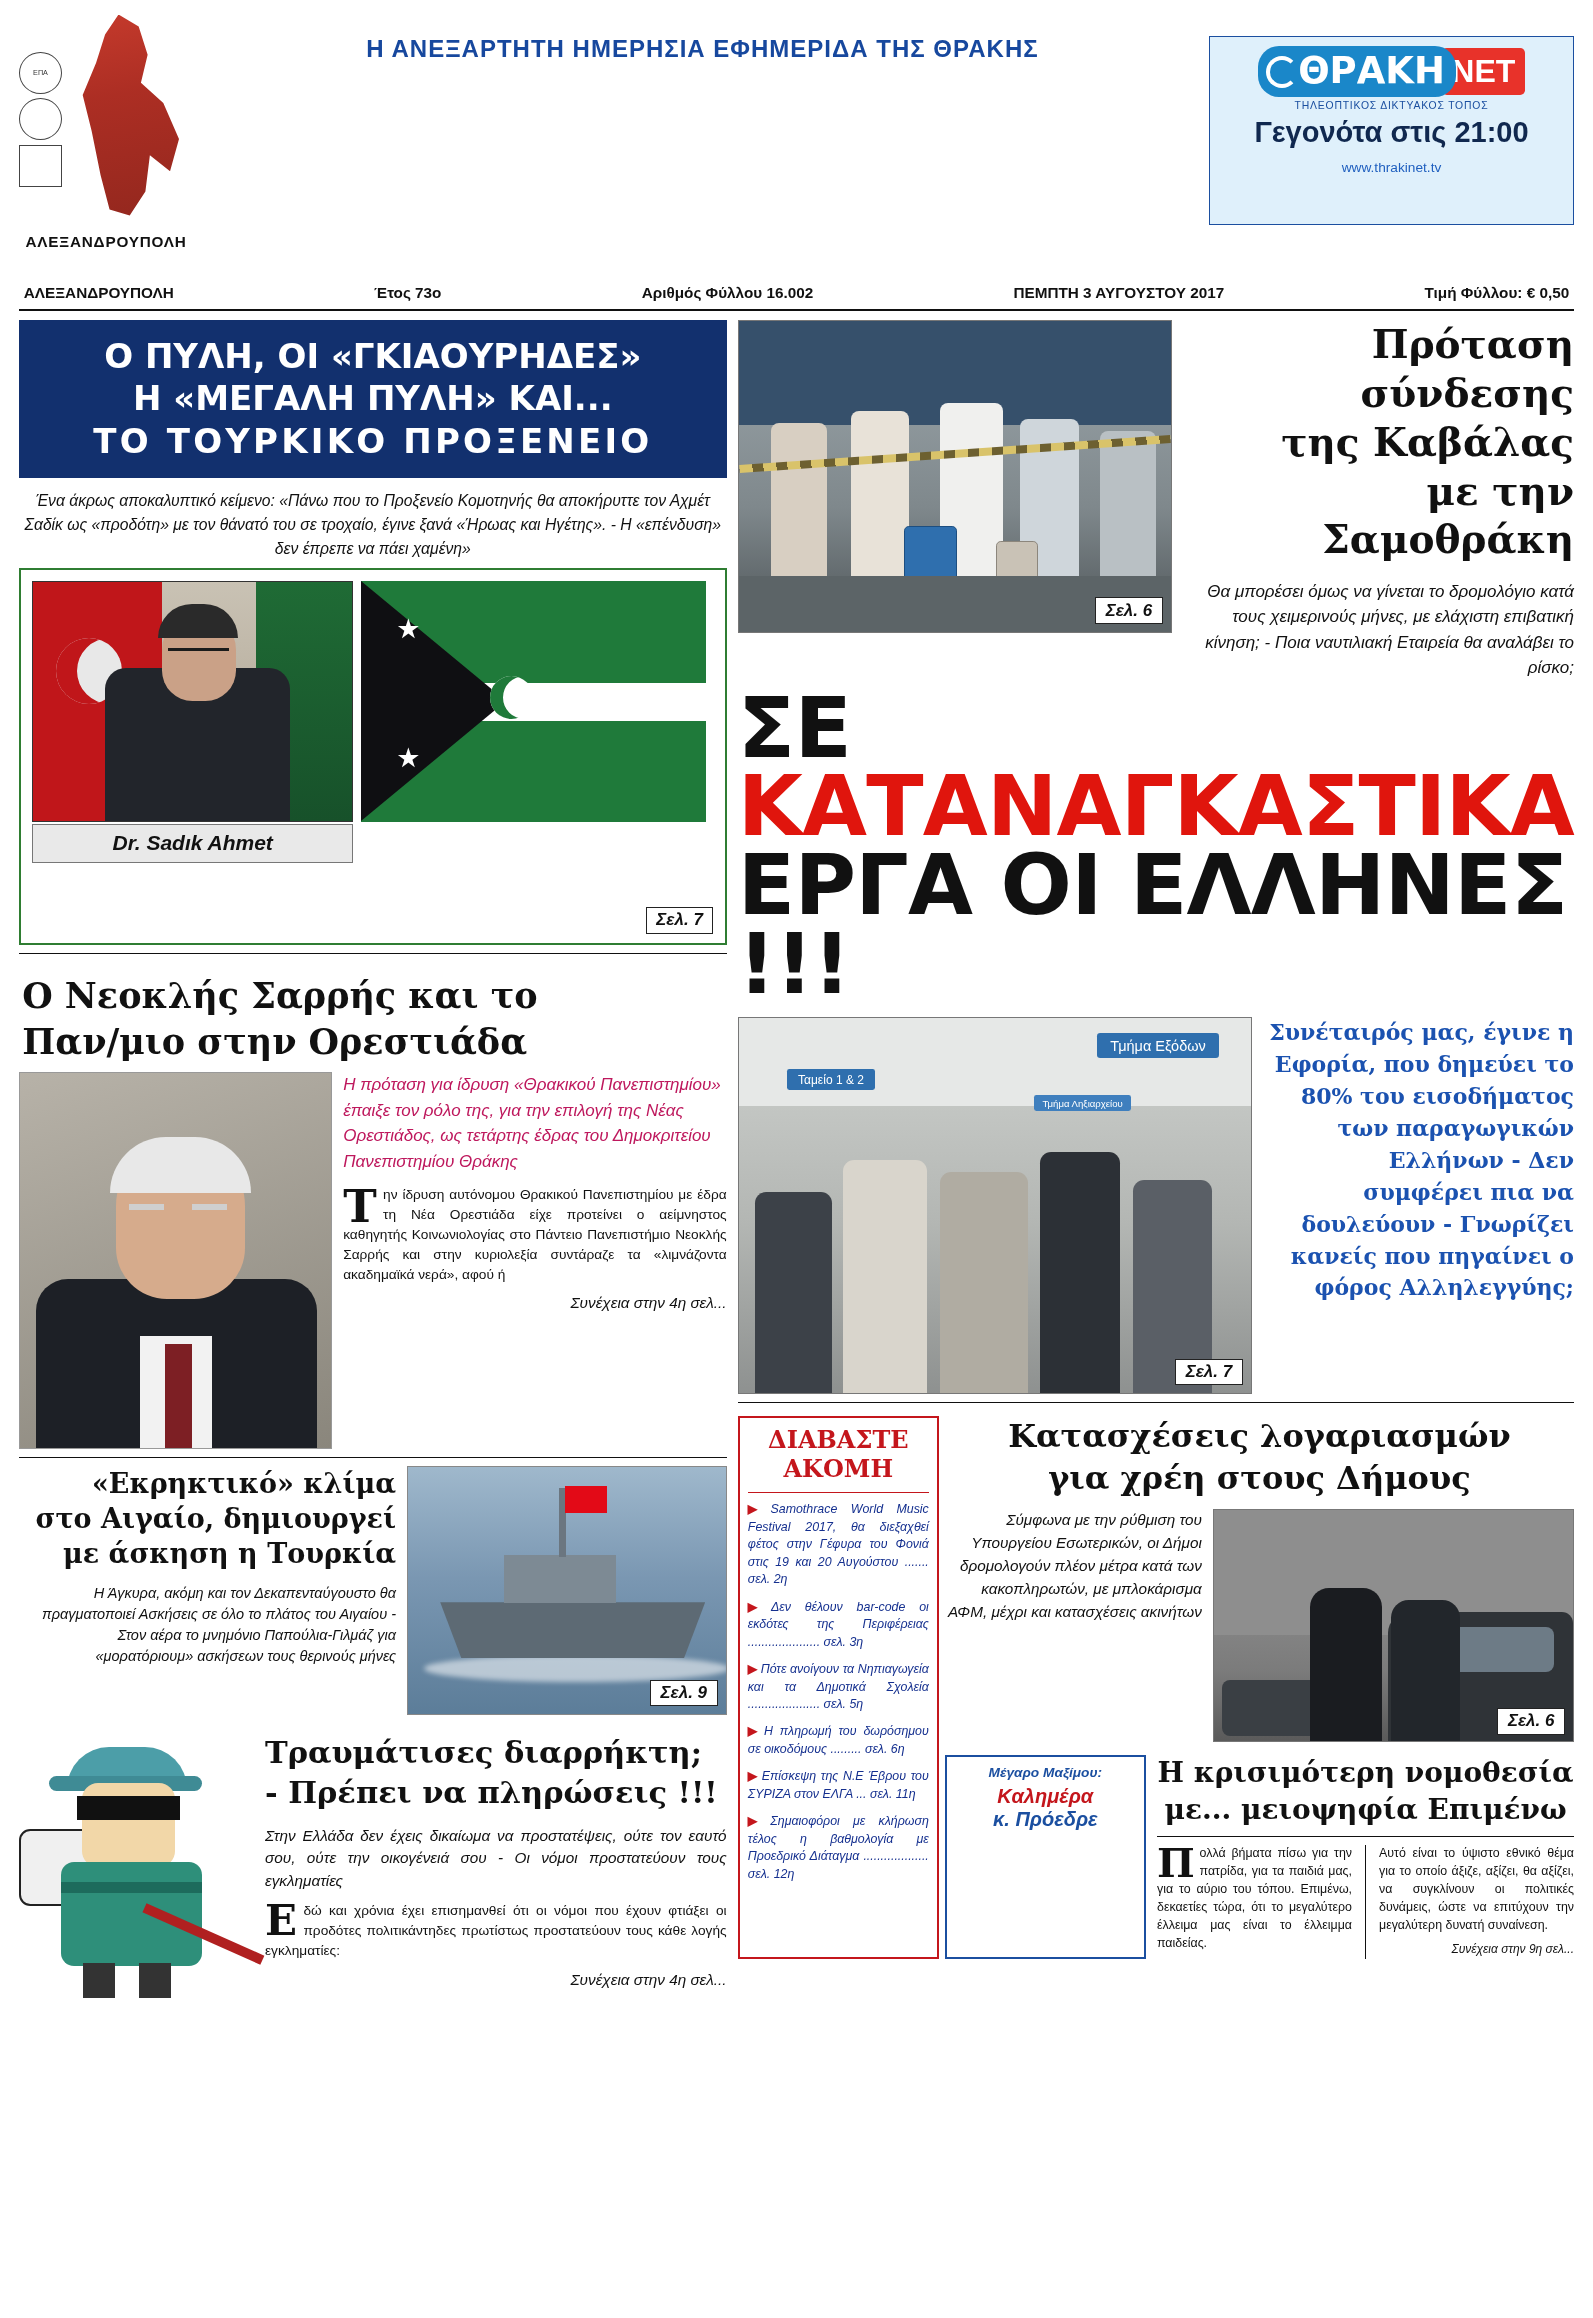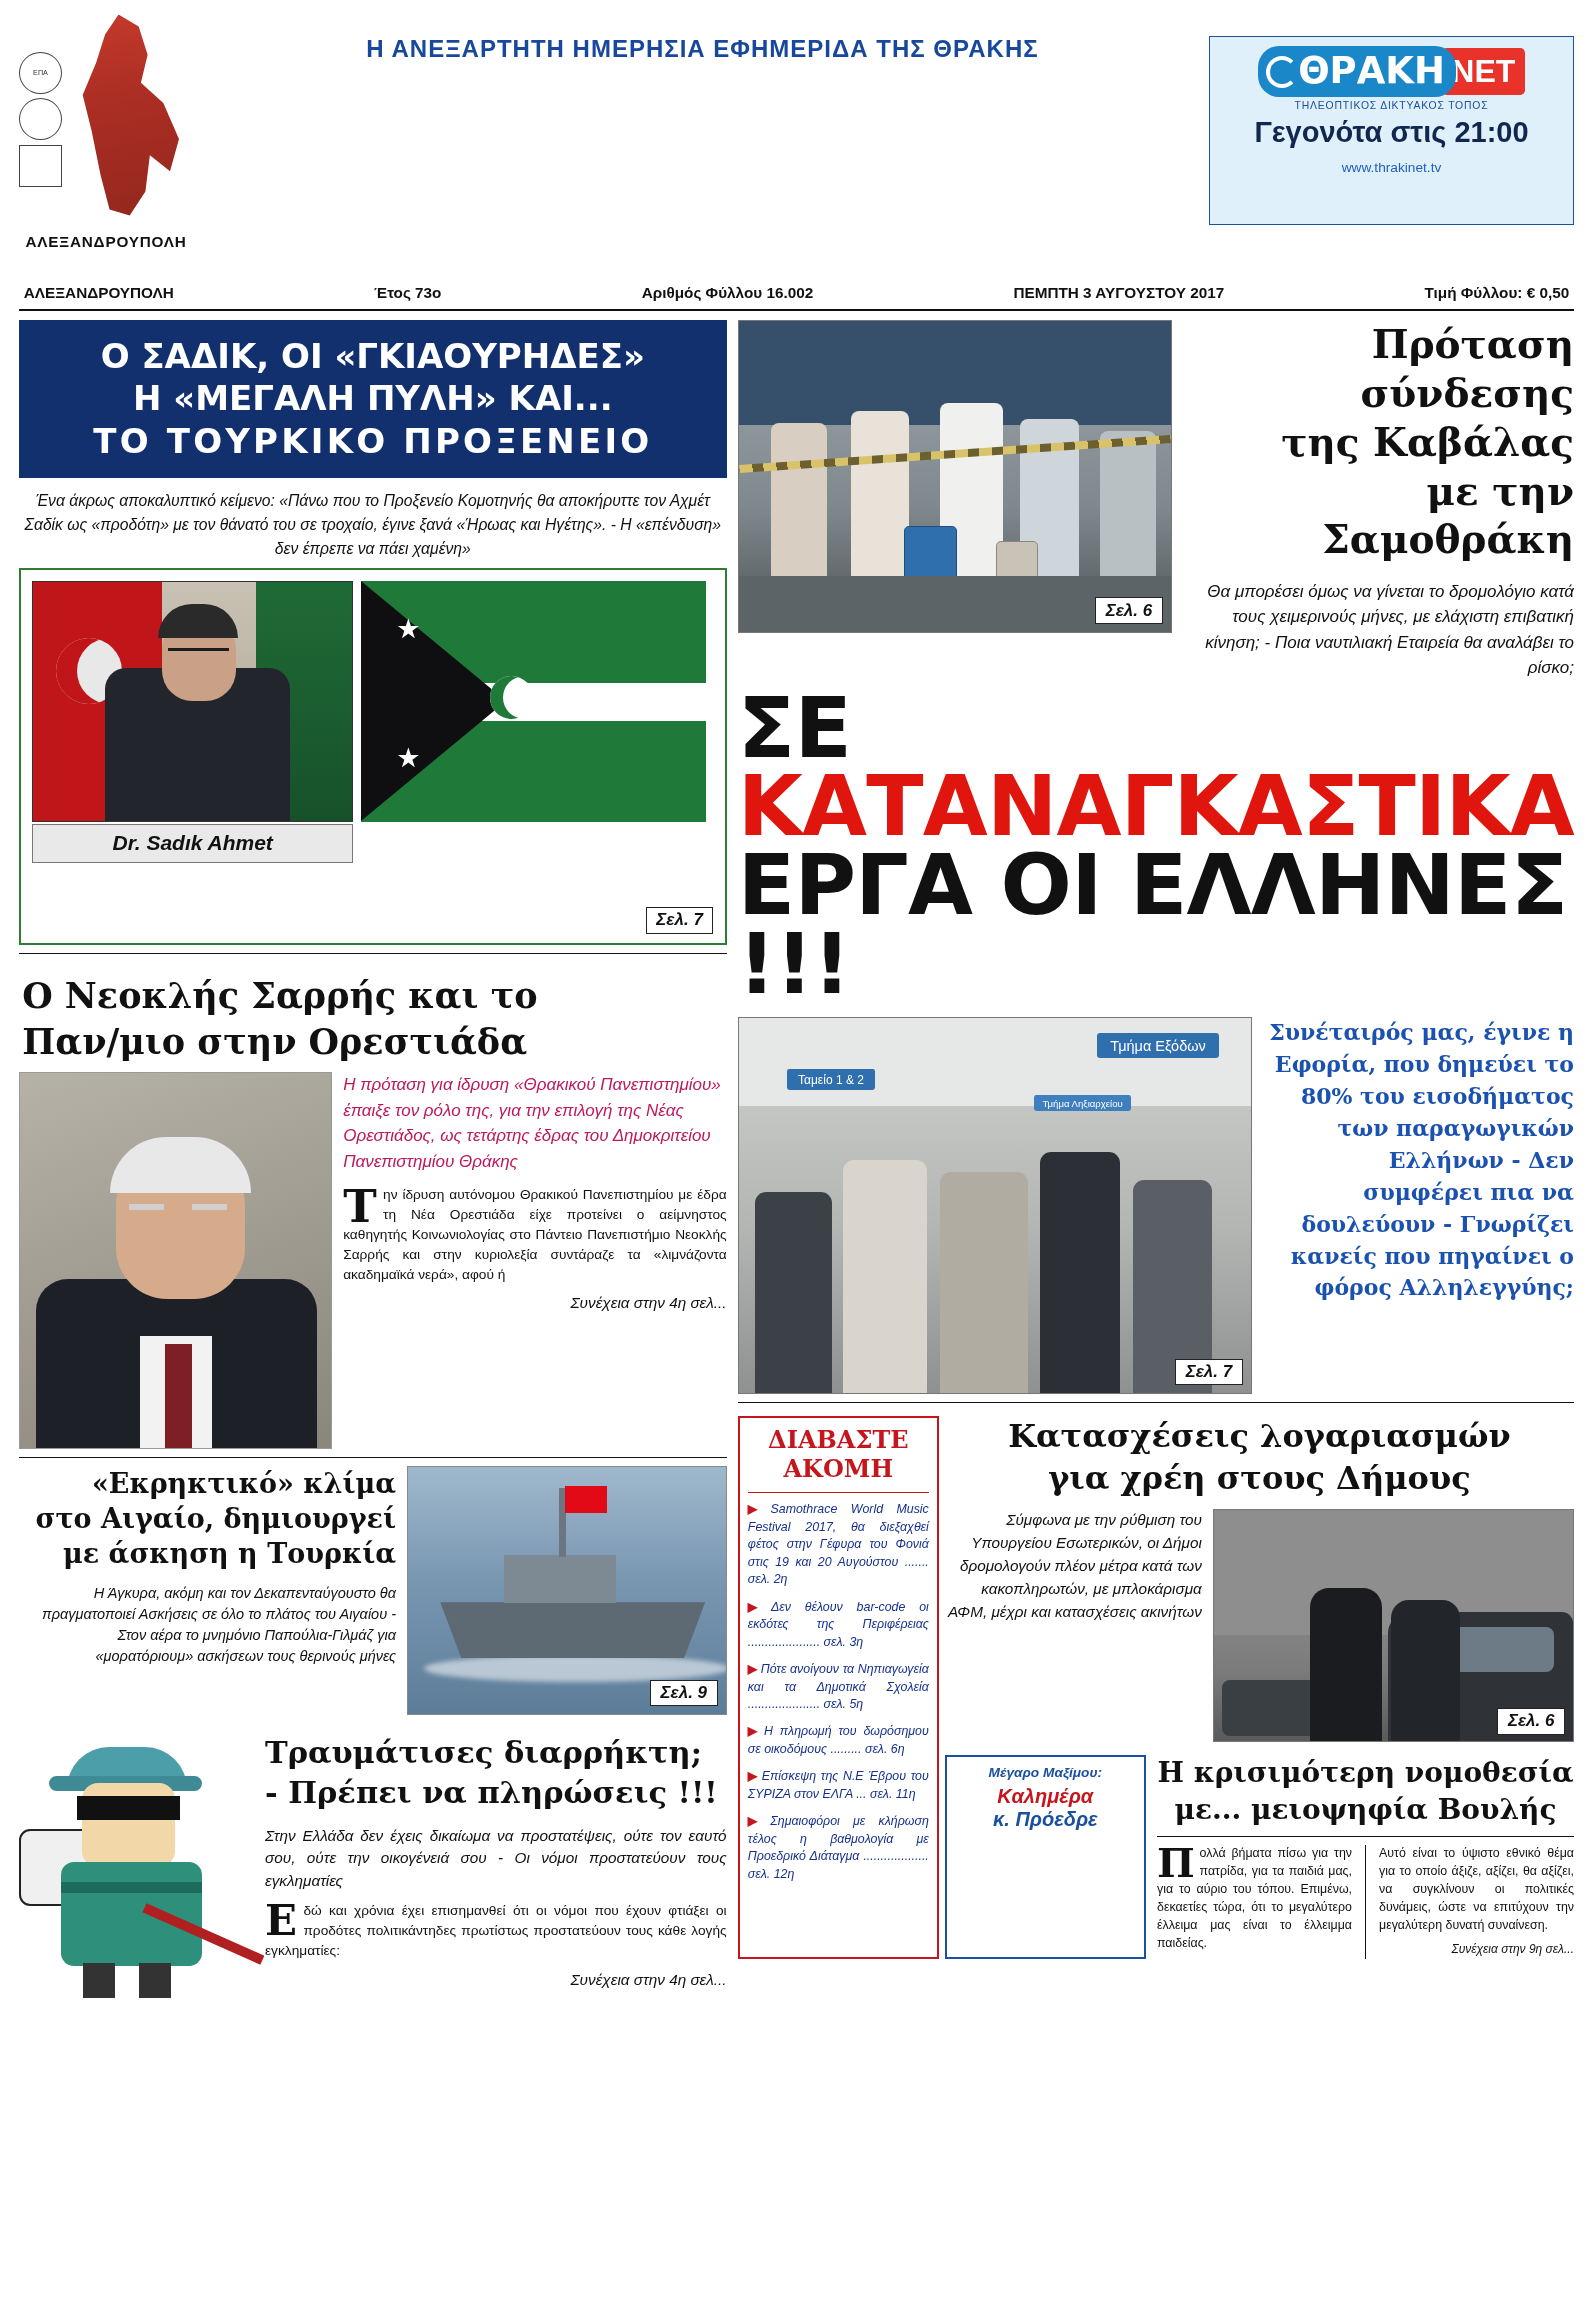--- a/index.html
+++ b/index.html
@@ -265,21 +265,21 @@
     <span>ΠΕΜΠΤΗ 3 ΑΥΓΟΥΣΤΟΥ 2017</span>
     <span>Τιμή Φύλλου: € 0,50</span>
   </div>
 
   <div class="cols">
 
     <div class="col-left">
 
       <div>
         <div class="sadik-head">
-          <div>Ο ΣΑΔΙΚ, ΟΙ «ΓΚΙΑΟΥΡΗΔΕΣ»</div>
+          <div>Ο ΠΥΛΗ, ΟΙ «ΓΚΙΑΟΥΡΗΔΕΣ»</div>
           <div>Η «ΜΕΓΑΛΗ ΠΥΛΗ» ΚΑΙ...</div>
           <div>ΤΟ ΤΟΥΡΚΙΚΟ ΠΡΟΞΕΝΕΙΟ</div>
         </div>
         <div class="sadik-lead">Ένα άκρως αποκαλυπτικό κείμενο: «Πάνω που το Προξενείο Κομοτηνής θα αποκήρυττε τον Αχμέτ Σαδίκ ως «προδότη»  με τον θάνατό του σε τροχαίο, έγινε ξανά «Ήρωας και Ηγέτης». - Η «επένδυση» δεν έπρεπε να πάει χαμένη»</div>
         <div class="sadik-photo-wrap">
           <div class="sadik-photo">
             <div class="sp-bg"></div>
               <div class="sp-flag"></div>
               <div class="sp-flag2"></div>
             <div class="sp-body"></div>
@@ -468,21 +468,21 @@
 
           <div class="lastrow">
             <div class="maximou">
               <div class="mx-l1">Μέγαρο Μαξίμου:</div>
               <div class="mx-l2">Καλημέρα</div>
               <div class="mx-l3">κ. Πρόεδρε</div>
             </div>
             <div class="krisimo">
               <div class="kr-head">
                 <div>Η κρισιμότερη νομοθεσία</div>
-                <div>με... μειοψηφία Βουλής</div>
+                <div>με... μειοψηφία Επιμένω</div>
               </div>
               <div class="kr-cols">
                 <div class="kr-c">
                   <span class="dropcap">Π</span><span>ολλά βήματα πίσω για την πατρίδα, για τα παιδιά μας, για το αύριο του τόπου. Επιμένω, δεκαετίες τώρα, ότι το μεγαλύτερο έλλειμα μας είναι το έλλειμμα παιδείας.</span>
                 </div>
                 <div class="kr-c vline" style="padding-left:13px;">
                   <span>Αυτό είναι το ύψιστο εθνικό θέμα για το οποίο άξιζε, αξίζει, θα αξίζει, να συγκλίνουν οι πολιτικές δυνάμεις, ώστε να επιτύχουν την μεγαλύτερη δυνατή συναίνεση.</span>
                   <div class="kr-cont">Συνέχεια στην 9η σελ...</div>
                 </div>
               </div>

